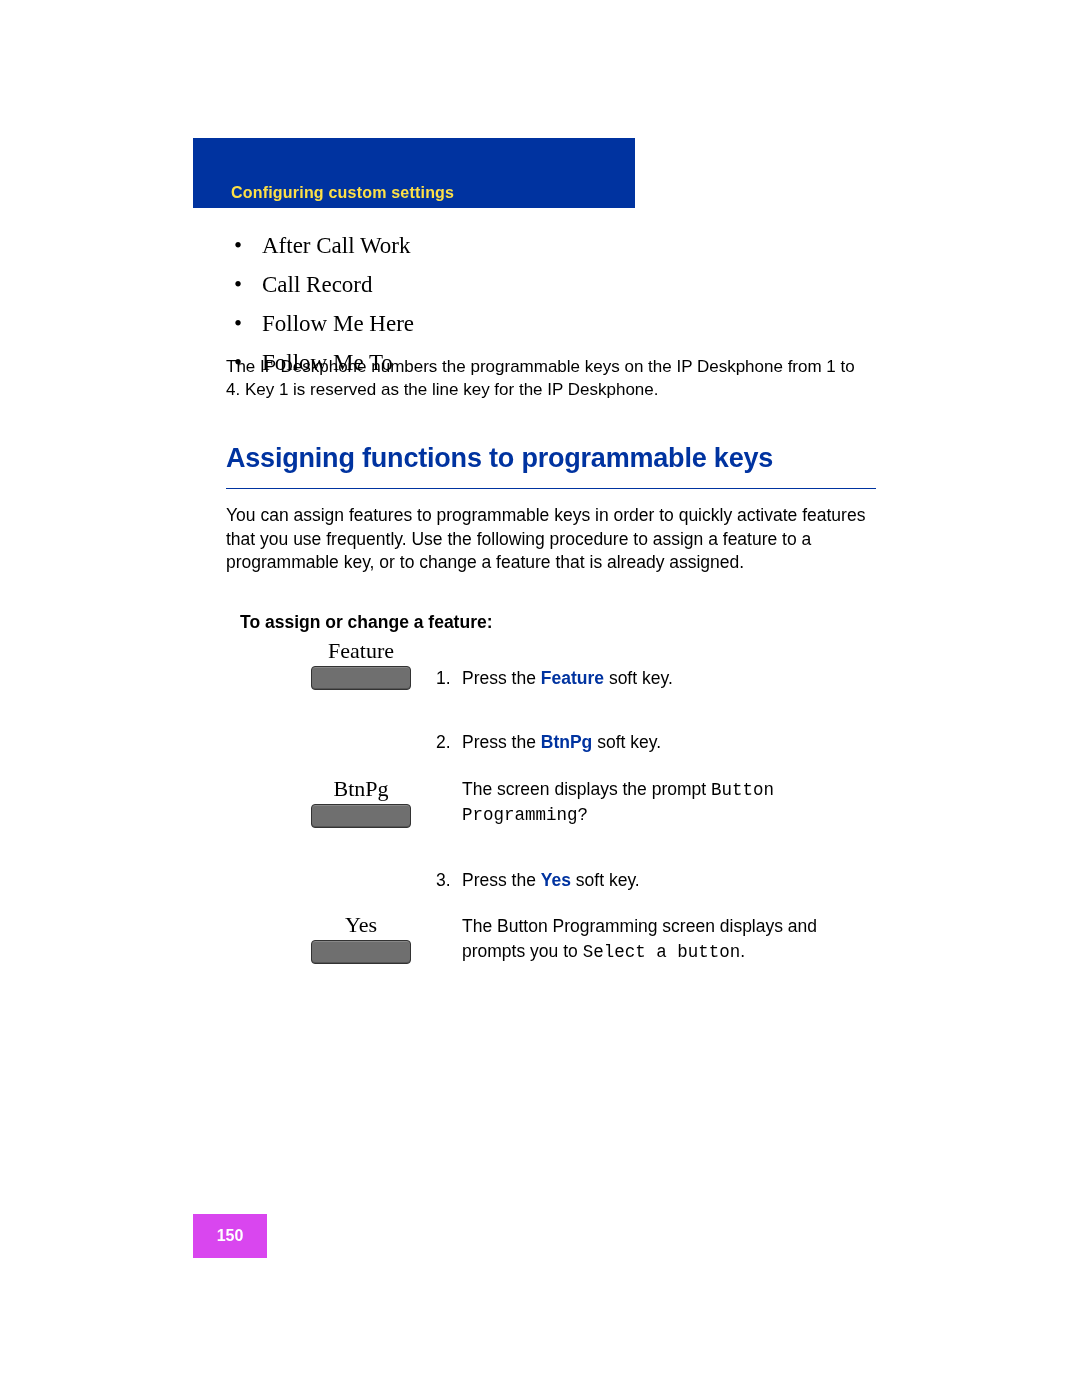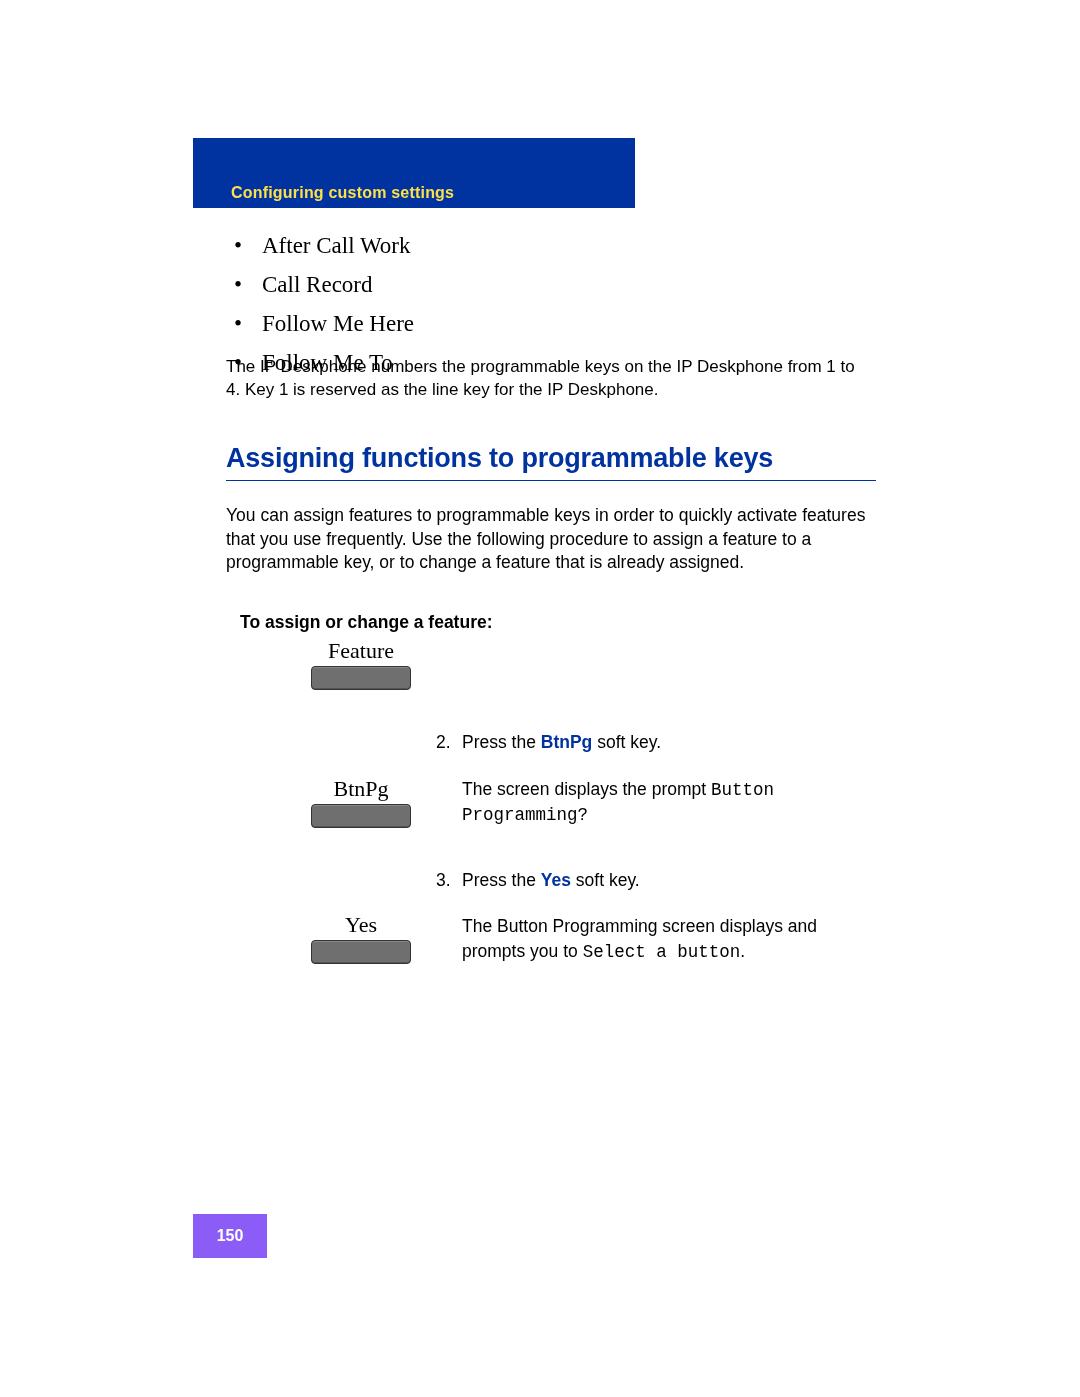--- a/index.html
+++ b/index.html
@@ -63,21 +63,21 @@
 
   .h2 {
     position: absolute;
     left: 226px;
     top: 443px;
     width: 650px;
     color: #0033a0;
     font-family: "Arial Black", Arial, sans-serif;
     font-weight: 900;
     font-size: 27px;
-    padding-bottom: 6px;
+    padding-bottom: 14px;
     border-bottom: 1px solid #0033a0;
     letter-spacing: -0.2px;
   }
 
   .para2 {
     position: absolute;
     left: 226px;
     top: 504px;
     width: 650px;
     font-size: 17.5px;
@@ -145,21 +145,21 @@
     margin-top: 22px;
   }
 
   
   .footer-box {
     position: absolute;
     left: 193px;
     top: 1214px;
     width: 74px;
     height: 44px;
-    background: #8b5cf6;
+    background: #d946ef;
     color: #fff;
     font-weight: bold;
     font-size: 16px;
     text-align: center;
     line-height: 44px;
     font-family: "Arial Black", Arial, sans-serif;
   }
 </style>
 </head>
 <body>
@@ -182,20 +182,25 @@
 
 <div class="bold-line">To assign or change a feature:</div>
 
 <div class="steps">
 
   <div class="step-row">
     <div class="softkey-col">
       <div class="softkey-label">Feature</div>
       <div class="softkey-btn"></div>
     </div>
+    <div class="step-text">
+      <div>
+        <span class="num">1.</span><span>Press the </span><span class="kw">Feature</span><span> soft key.</span>
+      </div>
+    </div>
   </div>
 
   <div class="step-row">
     <div class="softkey-col">
       <div class="softkey-label">BtnPg</div>
       <div class="softkey-btn"></div>
     </div>
     <div class="step-text" style="padding-top:18px;">
       <div>
         <span class="num">2.</span><span>Press the </span><span class="kw">BtnPg</span><span> soft key.</span>

